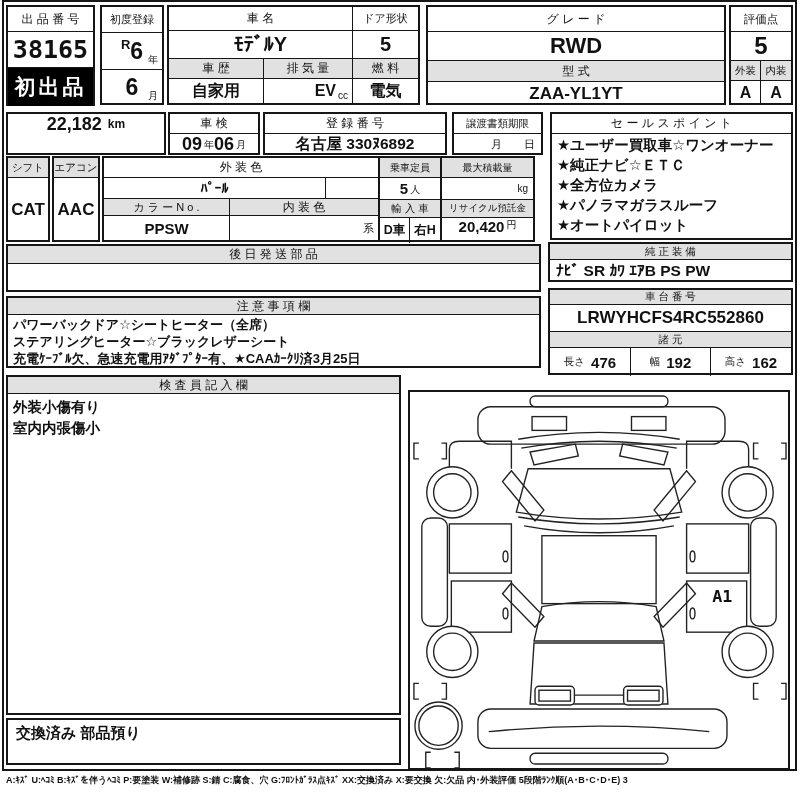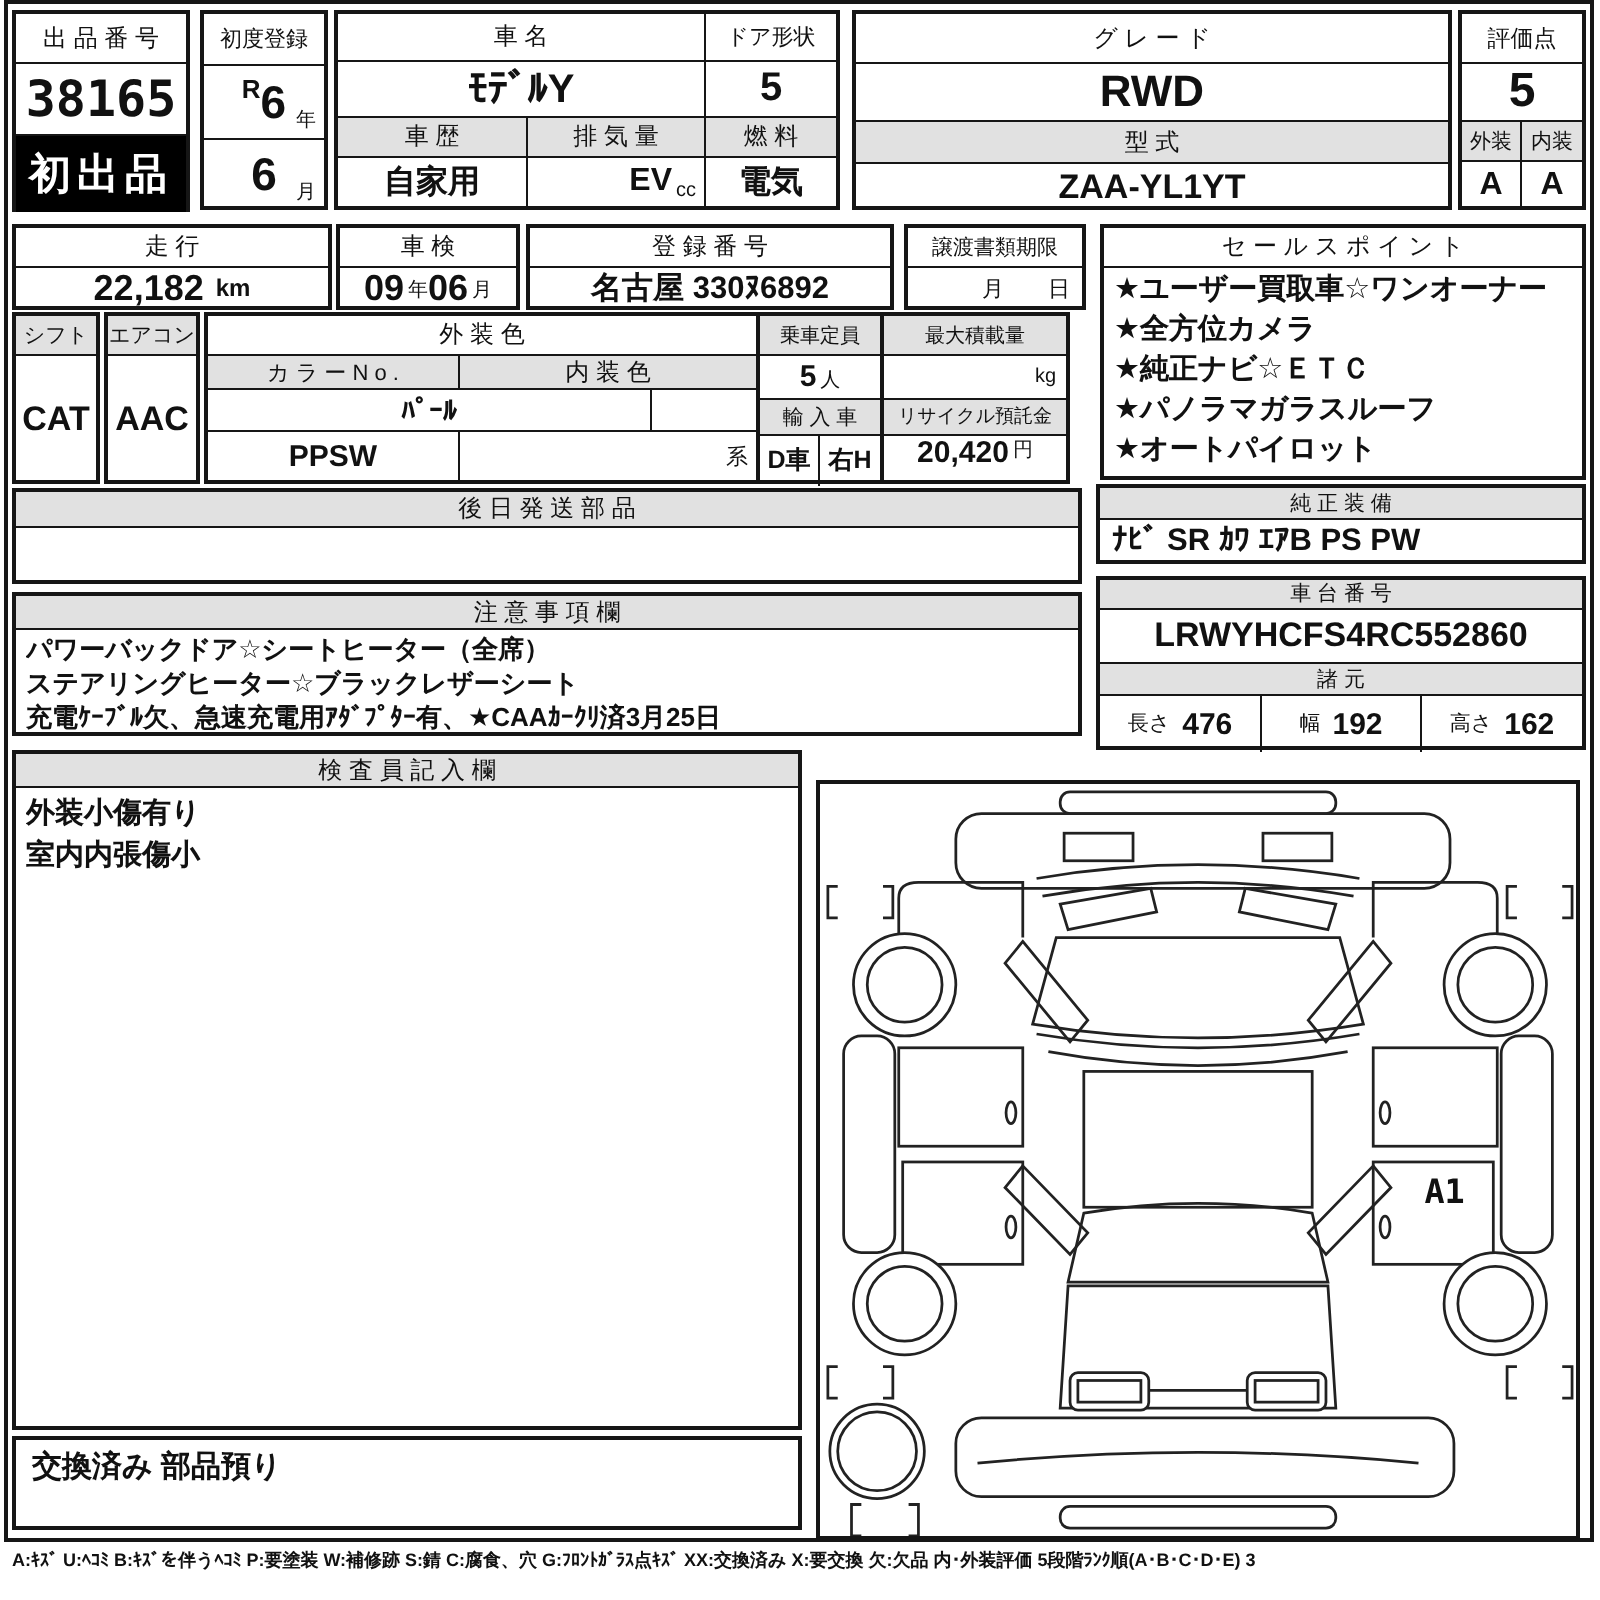--- a/index.html
+++ b/index.html
@@ -82,21 +82,20 @@
     <div class="hd g br" style="width:30px;font-size:10.5px">外装</div>
     <div class="hd g" style="flex:1;font-size:10.5px">内装</div>
   </div>
   <div class="row" style="height:24px">
     <div class="v br" style="width:30px;font-size:16px">A</div>
     <div class="v" style="flex:1;font-size:16px">A</div>
   </div>
 </div>
 
 <div class="box" style="left:6px;top:112px;width:160px;height:43px">
-  <div class="hd" style="height:19px">走 行</div>
   <div class="v" style="height:20px;font-size:18px">
     <span>22,182</span>
     <span style="font-size:12px;margin-left:6px">km</span>
   </div>
 </div>
 
 <div class="box" style="left:168px;top:112px;width:92px;height:43px">
   <div class="hd" style="height:19px">車 検</div>
   <div class="v" style="height:20px;font-size:18px">
     <span>09</span>
@@ -113,46 +112,46 @@
 
 <div class="box" style="left:452px;top:112px;width:91px;height:43px">
   <div class="hd" style="height:19px;font-size:10.5px">譲渡書類期限</div>
   <div class="v" style="height:20px;font-size:11px;font-weight:normal;justify-content:flex-end;padding-right:6px">月　　日</div>
 </div>
 
 <div class="box" style="left:550px;top:112px;width:243px;height:128px">
   <div class="hd" style="height:19px">セ ー ル ス ポ イ ン ト</div>
   <div class="lines" style="height:101px">
     <div style="font-size:14.5px;line-height:20px">★ユーザー買取車☆ワンオーナー</div>
+    <div style="font-size:14.5px;line-height:20px">★純正ナビ☆ＥＴＣ</div>
     <div style="font-size:14.5px;line-height:20px">★全方位カメラ</div>
-    <div style="font-size:14.5px;line-height:20px">★純正ナビ☆ＥＴＣ</div>
     <div style="font-size:14.5px;line-height:20px">★パノラマガラスルーフ</div>
     <div style="font-size:14.5px;line-height:20px">★オートパイロット</div>
   </div>
 </div>
 
 <div class="box" style="left:6px;top:156px;width:44px;height:86px">
   <div class="hd g" style="height:19px;font-size:10.5px">シフト</div>
   <div class="v" style="height:63px;font-size:17px">CAT</div>
 </div>
 
 <div class="box" style="left:52px;top:156px;width:48px;height:86px">
   <div class="hd g" style="height:19px;font-size:10.5px">エアコン</div>
   <div class="v" style="height:63px;font-size:17px">AAC</div>
 </div>
 
 <div class="box" style="left:102px;top:156px;width:278px;height:86px">
   <div class="hd" style="height:19px">外 装 色</div>
+  <div class="row bb" style="height:21px">
+    <div class="v br" style="width:222px;font-size:14px">ﾊﾟｰﾙ</div>
+    <div style="flex:1"></div>
+  </div>
   <div class="row" style="height:17px">
     <div class="hd g br" style="width:126px;font-size:11px">カ ラ ー N o .</div>
     <div class="hd g" style="flex:1">内 装 色</div>
-  </div>
-  <div class="row bb" style="height:21px">
-    <div class="v br" style="width:222px;font-size:14px">ﾊﾟｰﾙ</div>
-    <div style="flex:1"></div>
   </div>
   <div class="row" style="height:25px">
     <div class="v br" style="width:126px;font-size:15px">PPSW</div>
     <div class="v" style="flex:1;font-weight:normal;font-size:11px;justify-content:flex-end;padding-right:4px">系</div>
   </div>
 </div>
 
 <div class="box" style="left:378px;top:156px;width:64px;height:86px">
   <div class="hd g" style="height:19px;font-size:10px">乗車定員</div>
   <div class="v bb" style="height:21px;font-size:15px">

